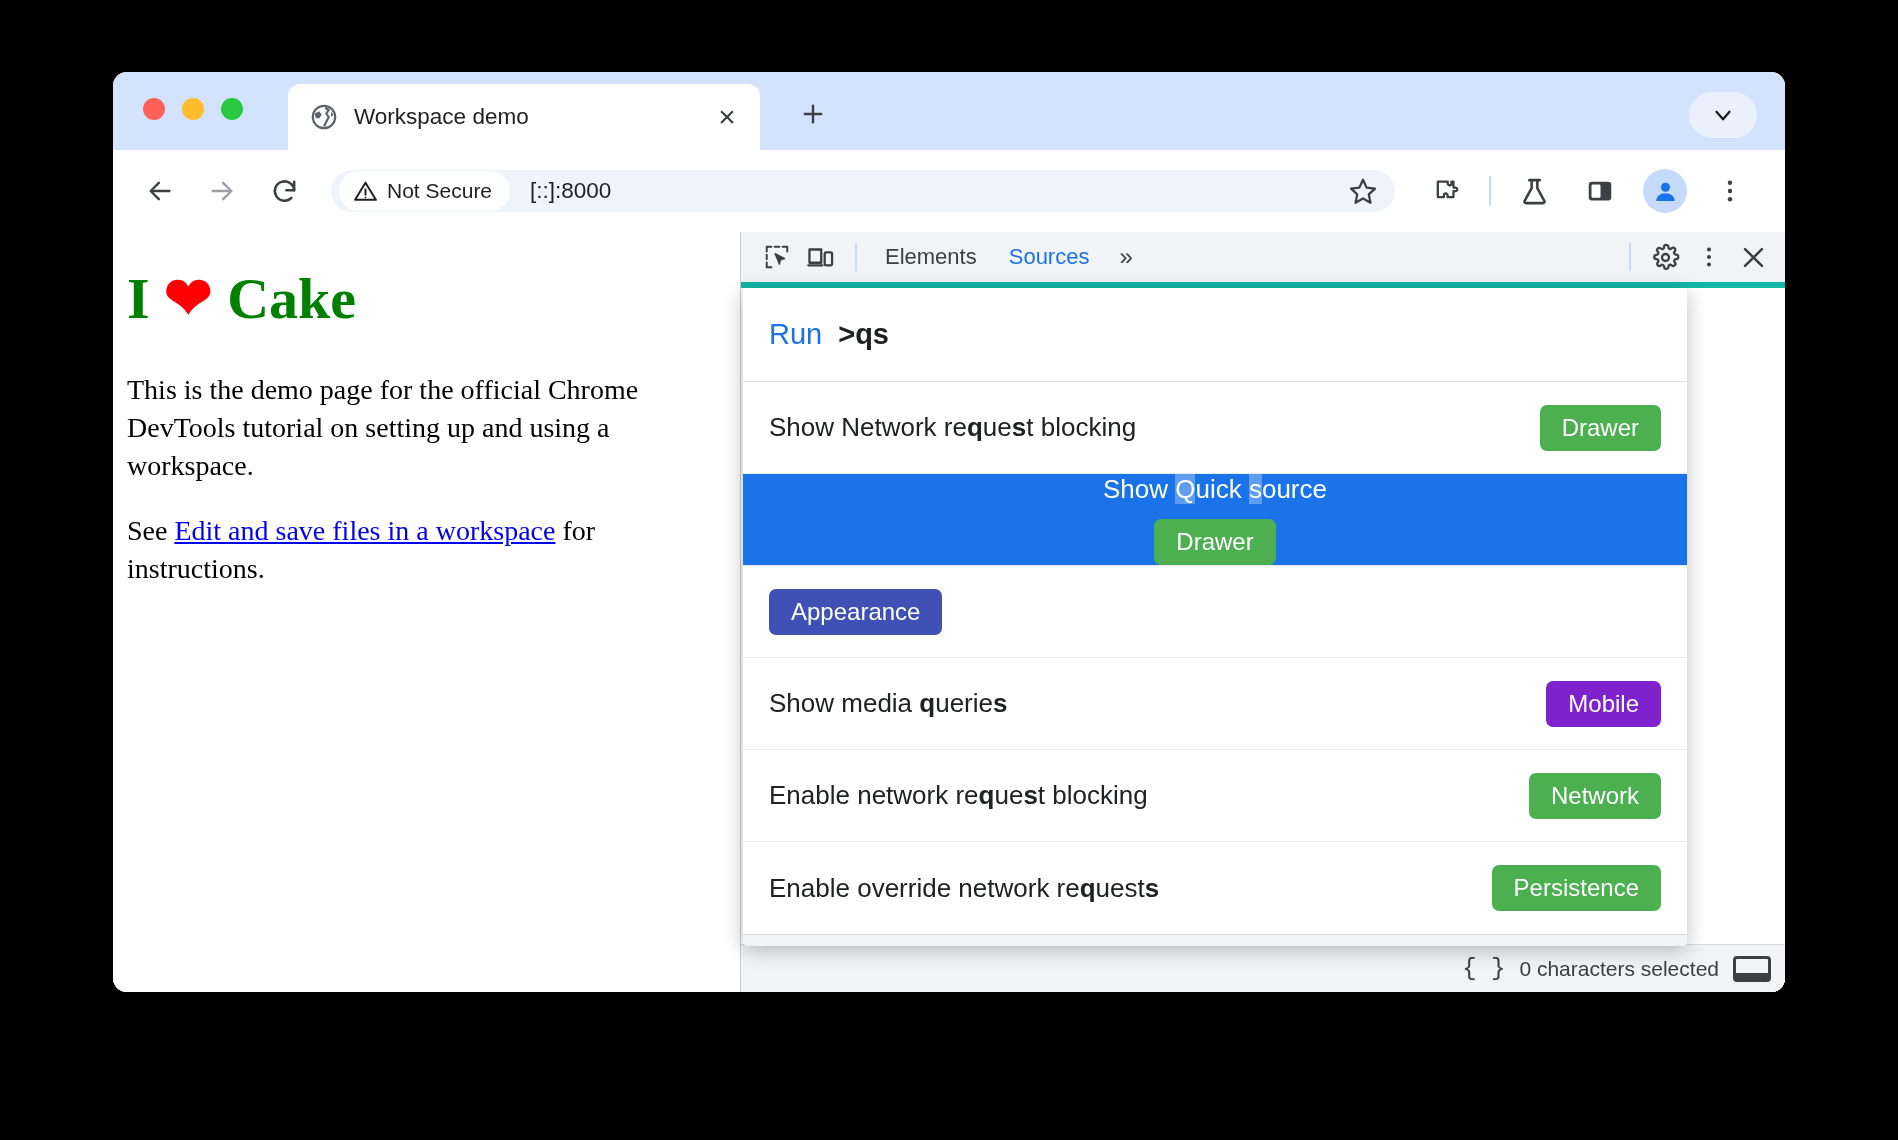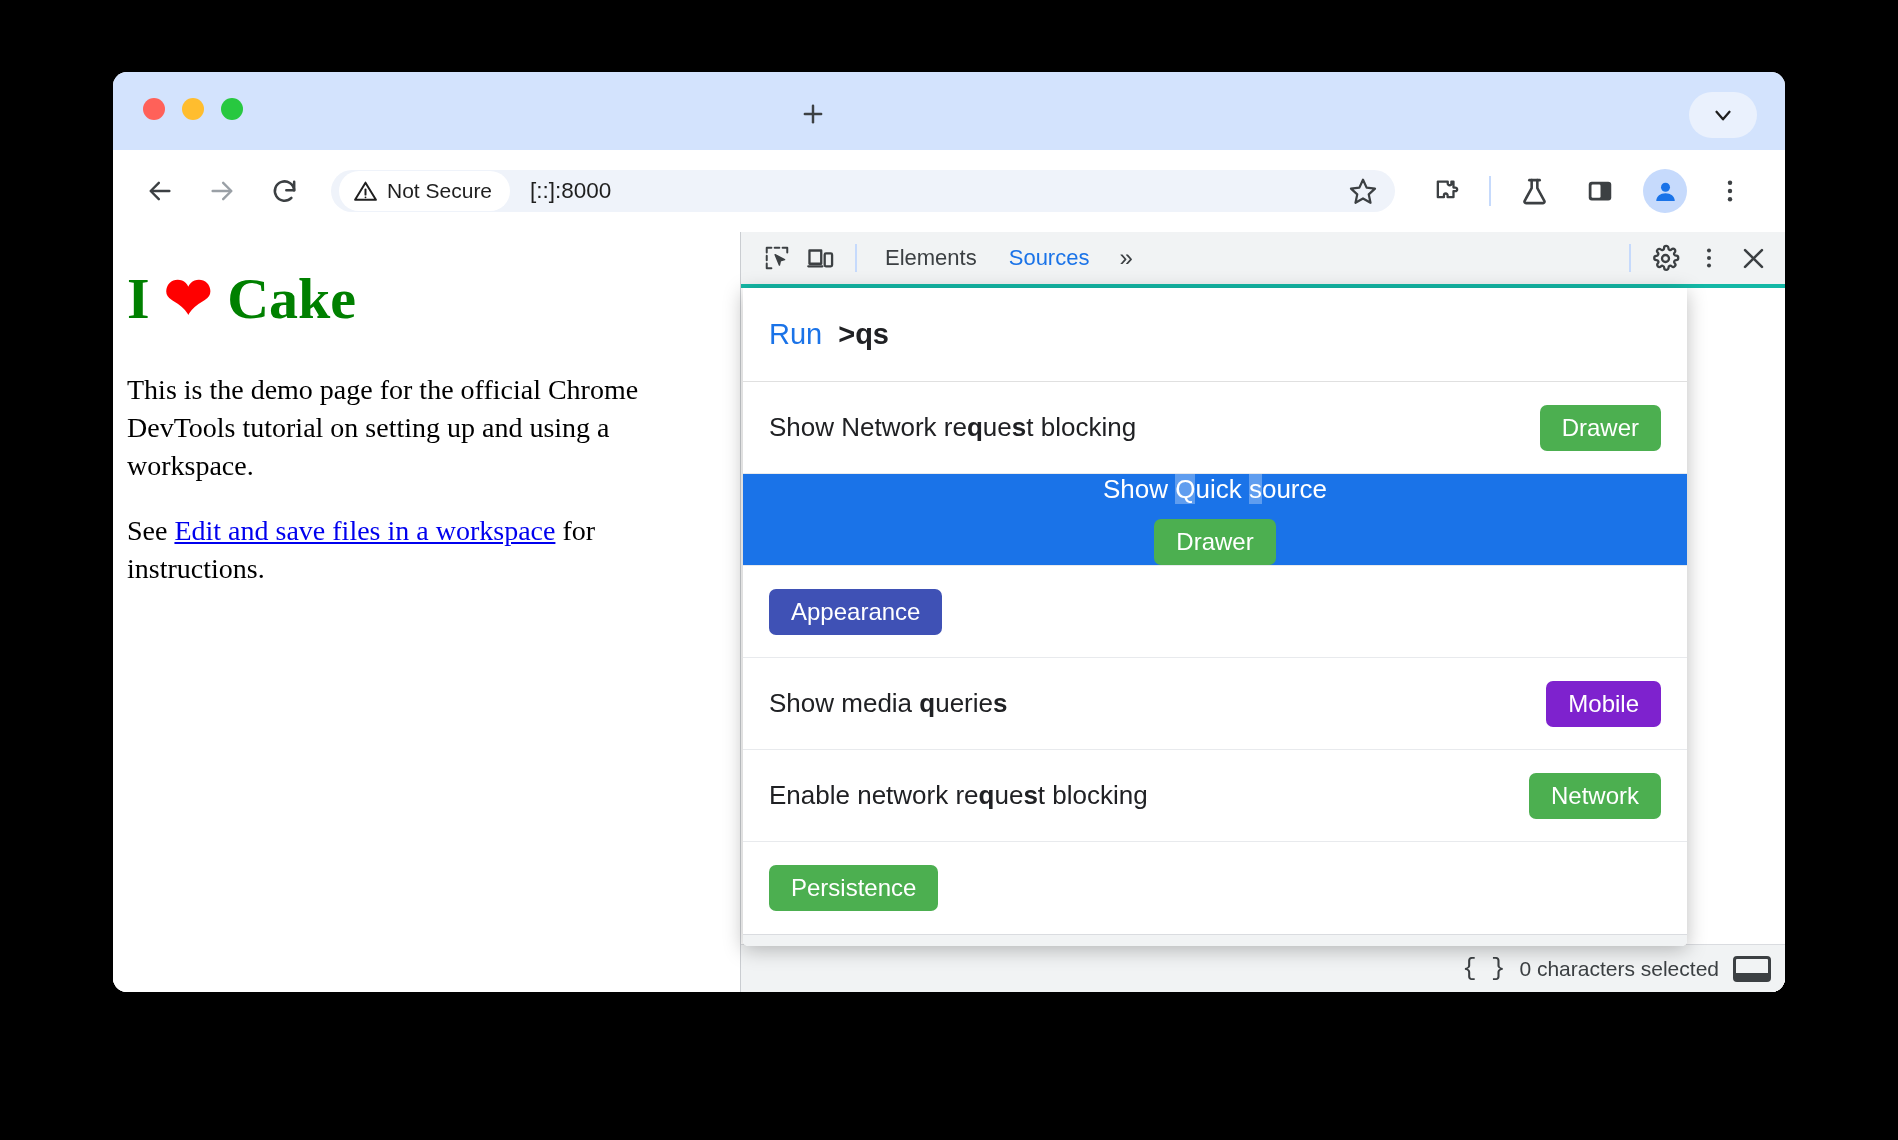--- a/index.html
+++ b/index.html
@@ -221,21 +221,21 @@
     background: #ffffff;
     border-left: 1px solid #cacdd1;
     position: relative;
     display: flex;
     flex-direction: column;
   }
   #devtools-toolbar {
     height: 56px;
     flex: 0 0 56px;
     background: #f1f3f4;
-    border-bottom: 4px solid #14b8a6;
+    border-bottom: 6px solid #14b8a6;
     display: flex;
     align-items: center;
     padding: 0 10px 0 14px;
   }
   .dt-icon-btn {
     width: 44px; height: 44px;
     flex: 0 0 44px;
     display: flex; align-items: center; justify-content: center;
     color: #3c4043;
   }
@@ -373,20 +373,32 @@
 <div id="window-root">
 
   <div id="tab-strip">
 
     <div id="traffic-lights">
       <span class="traffic-dot tl-red"></span>
       <span class="traffic-dot tl-yellow"></span>
       <span class="traffic-dot tl-green"></span>
     </div>
 
+    <div id="browser-tab">
+      <span id="tab-favicon">
+        <svg viewBox="0 0 24 24" width="28" height="28" fill="none" stroke="#5f6368" stroke-width="1.9">
+          <circle cx="12" cy="12" r="9.6" fill="#ffffff"></circle>
+          <path d="M4 9 L8 7 L10 10 L8 13 L5 13 Z" fill="#5f6368" stroke="none"></path>
+          <path d="M13 4 L16 6 L14 9 L16 12 L14 16 L12 20" fill="none"></path>
+          <path d="M18 7 L20 10 L18 12" fill="#5f6368" stroke="none"></path>
+        </svg>
+      </span>
+      <span id="tab-title">Workspace demo</span>
+      <span id="tab-close" style="font-size:30px;">×</span>
+    </div>
 
     <div id="new-tab-button">
       <svg viewBox="0 0 24 24" width="28" height="28" stroke="#3c4043" stroke-width="2.1" stroke-linecap="round">
         <line x1="12" y1="5" x2="12" y2="19"></line>
         <line x1="5" y1="12" x2="19" y2="12"></line>
       </svg>
     </div>
 
     <div id="tabstrip-chevron">
       <svg viewBox="0 0 24 24" width="26" height="26" fill="none" stroke="#1f1f1f" stroke-width="2.1" stroke-linecap="round" stroke-linejoin="round">
@@ -554,20 +566,21 @@
               </div>
               <div class="cmd-row">
                 <div class="cmd-label"><span>Show media </span><b>q</b><span>uerie</span><b>s</b></div>
                 <span class="cmd-badge" style="background: rgb(126, 34, 206);">Mobile</span>
               </div>
               <div class="cmd-row">
                 <div class="cmd-label"><span>Enable network re</span><b>q</b><span>ue</span><b>s</b><span>t blocking</span></div>
                 <span class="cmd-badge" style="background: rgb(76, 175, 80); margin-left: 40px;">Network</span>
               </div>
               <div class="cmd-row">
+                <div class="cmd-label"><span>Enable override network re</span><b>q</b><span>ue</span><span>st</span><b>s</b></div>
                 <span class="cmd-badge" style="background: rgb(76, 175, 80);">Persistence</span>
               </div>
             </div>
           <div id="command-menu-footer"></div>
         </div>
 
       </div>
     </div>
   </div>
 </div>

